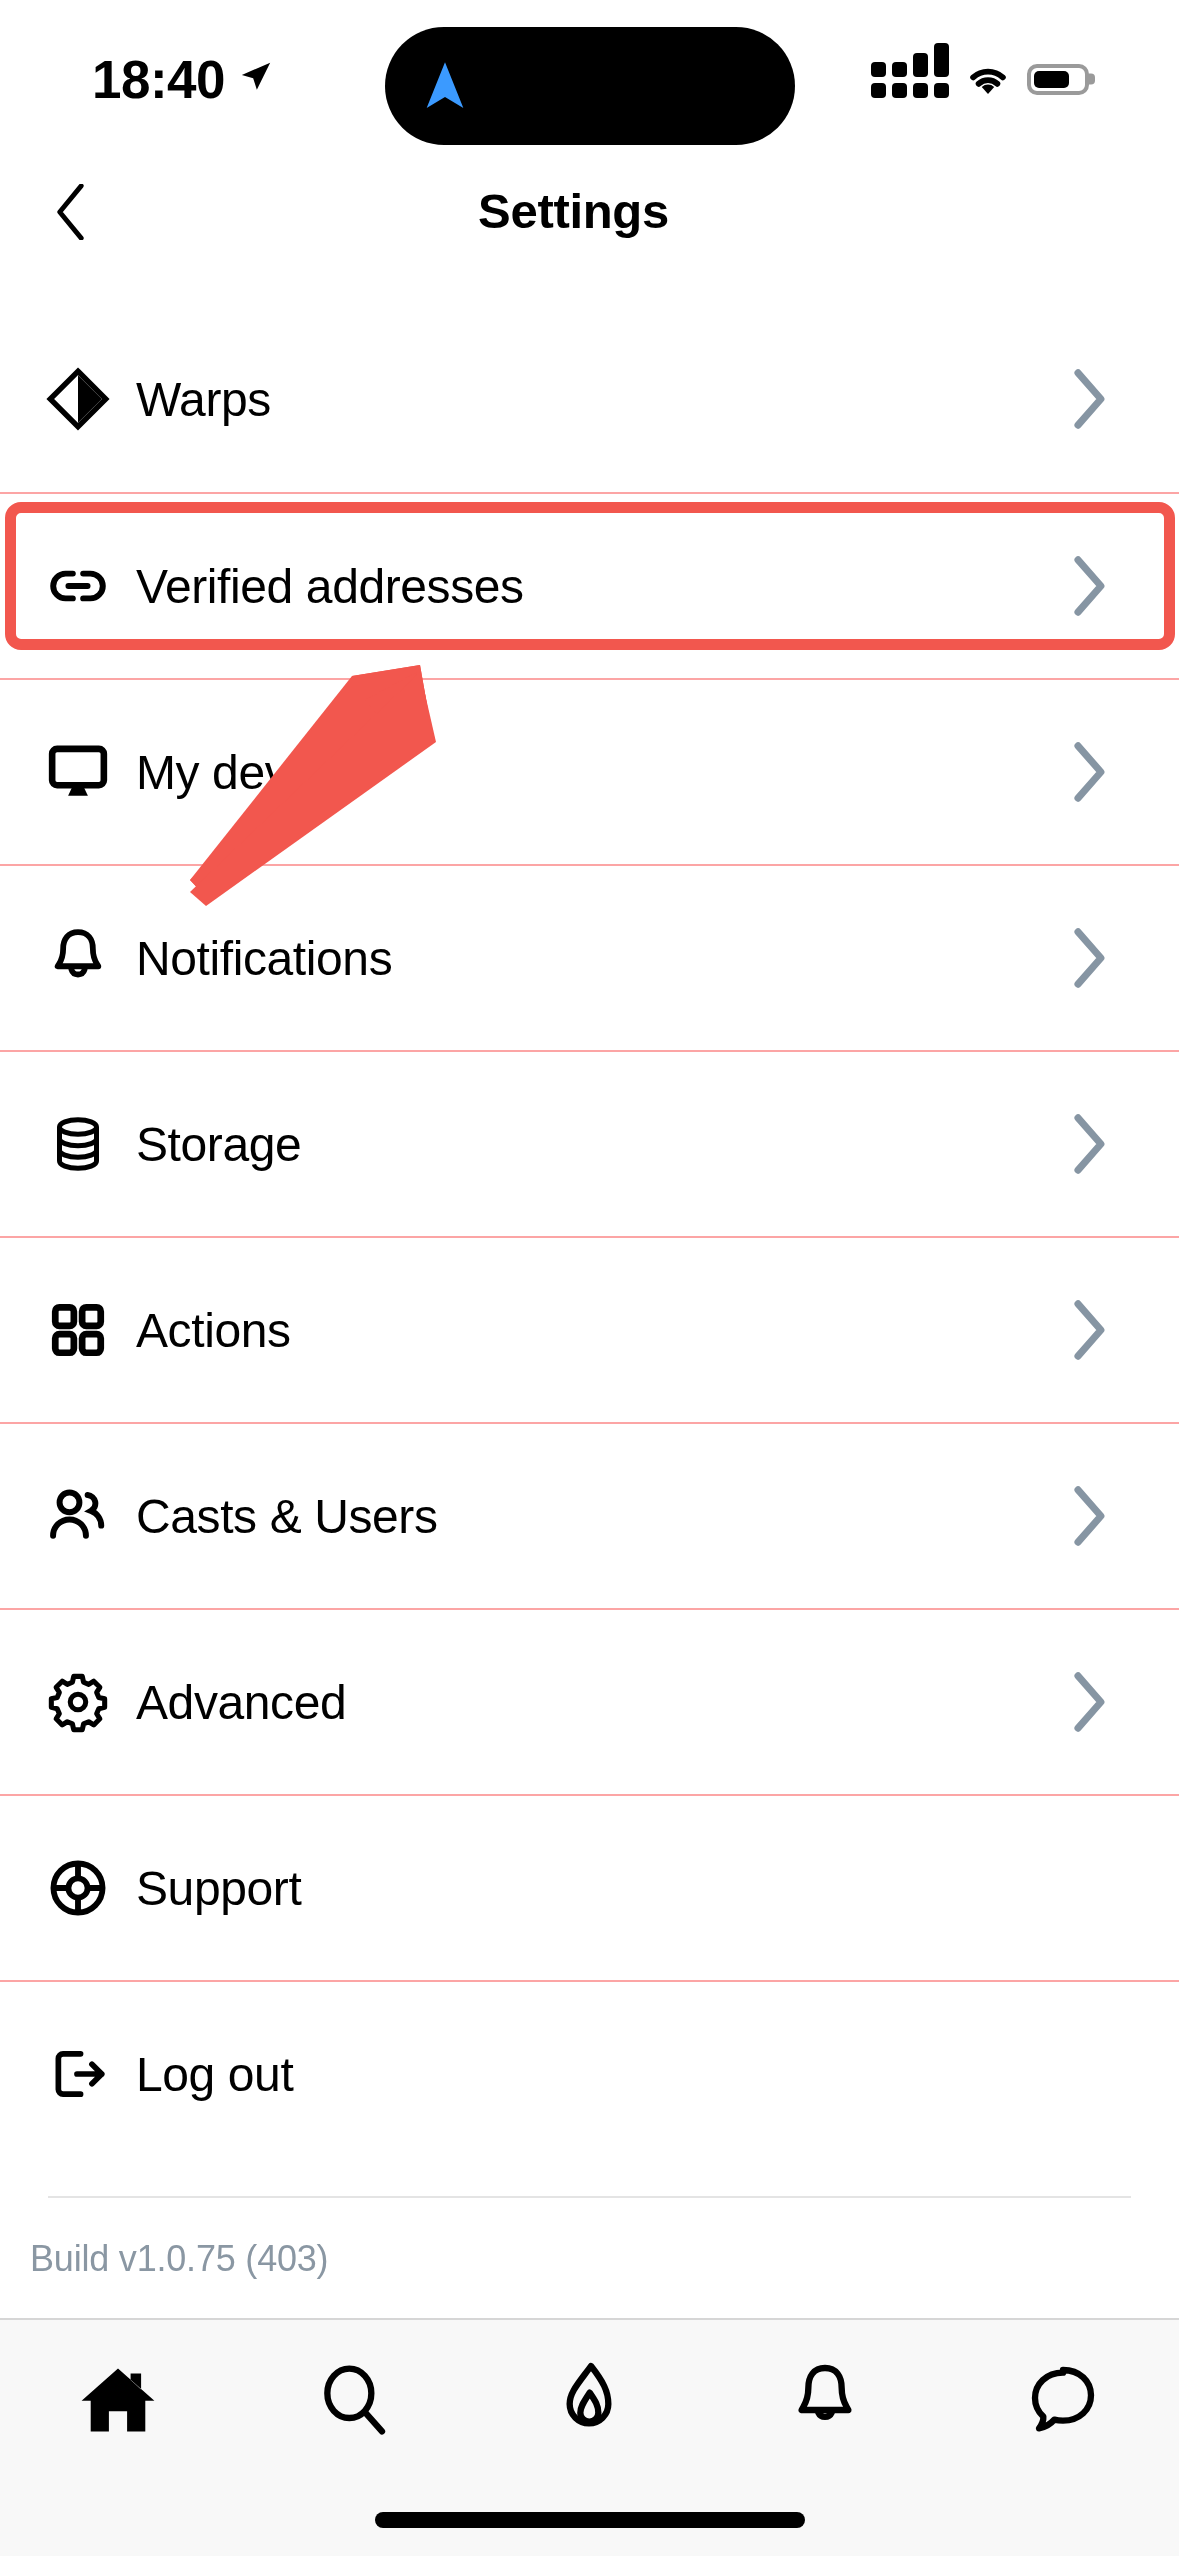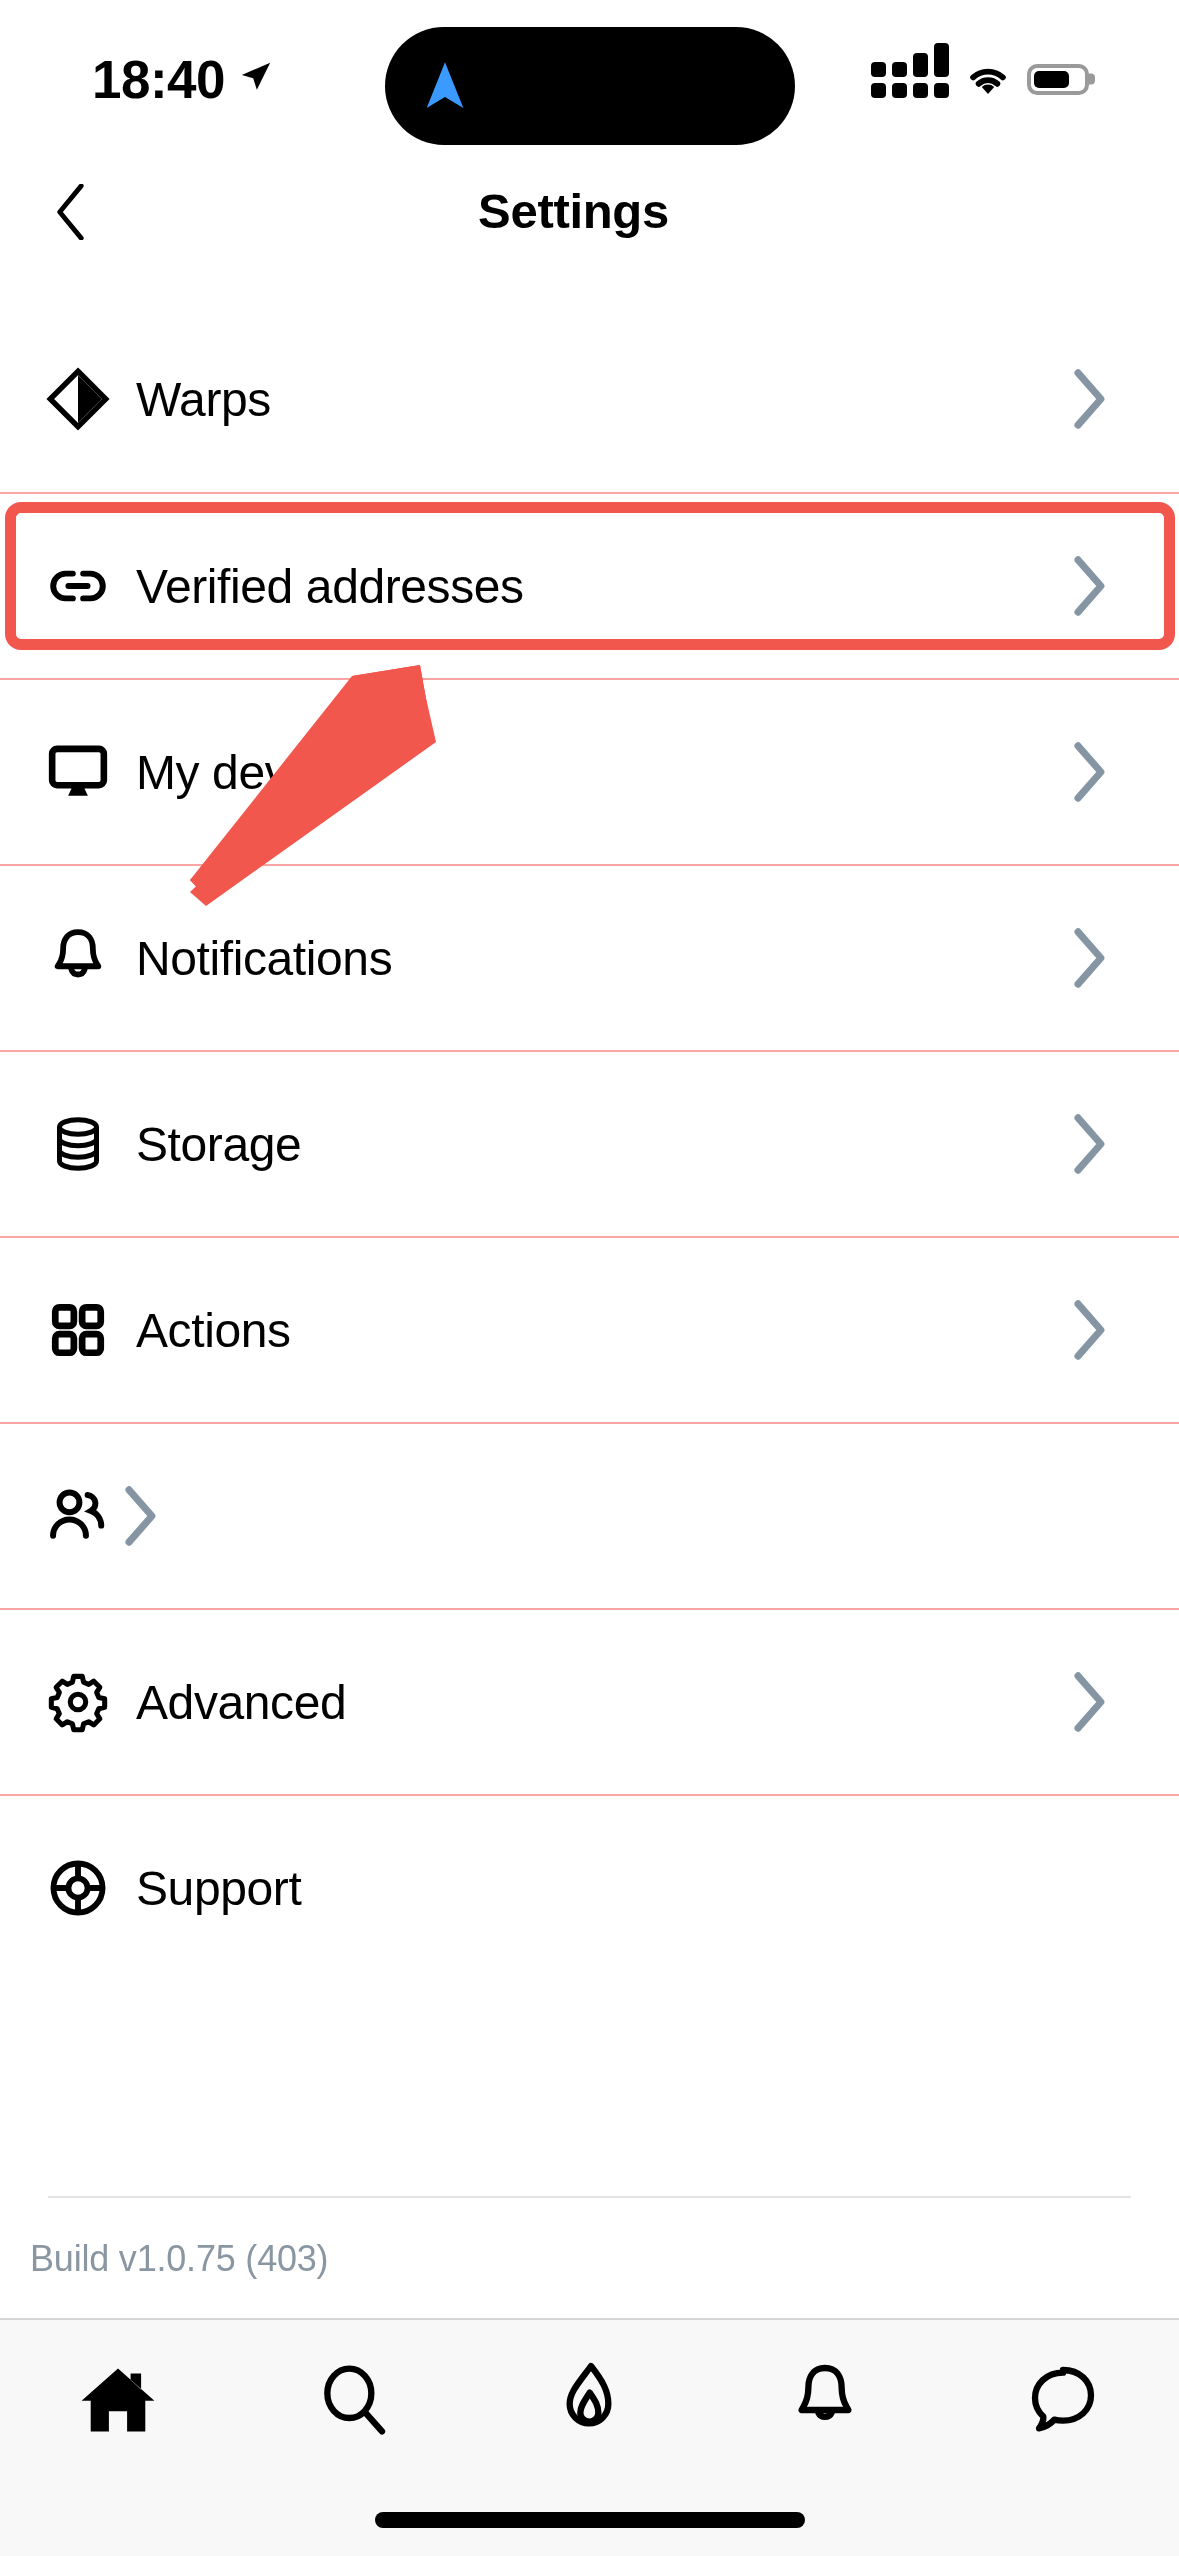--- a/index.html
+++ b/index.html
@@ -284,20 +284,21 @@
     </div>
 
     <div class="row">
       <div class="row-icon">
         <svg width="68" height="68" viewBox="0 0 24 24">
           <circle cx="9" cy="7.2" r="3.5" stroke="#000" stroke-width="2.1" fill="none"></circle>
           <path d="M3.2 19 a5.8 5.8 0 0 1 11.6 0" stroke="#000" stroke-width="2.1" fill="none" stroke-linecap="round"></path>
           <path d="M15.4 4.6 a3 3 0 0 1 1.2 5.6 a5.6 5.6 0 0 1 3.6 5.2" stroke="#000" stroke-width="2.1" fill="none" stroke-linecap="round"></path>
         </svg>
       </div>
+      <div class="row-label">Casts &amp; Users</div>
       <svg class="row-chevron" viewBox="0 0 12 22">
         <path d="M1.6 1.4 L10 11 L1.6 20.6" stroke="#8695a3" stroke-width="2.6" fill="none" stroke-linecap="round" stroke-linejoin="round"></path>
       </svg>
     </div>
 
     <div class="row">
       <div class="row-icon">
         <svg width="64" height="64" viewBox="0 0 24 24">
           <path d="M12 2.4 l1.6 0 0.5 2.2 1.9 0.8 1.9-1.2 2.3 2.3 -1.2 1.9 0.8 1.9 2.2 0.5 0 3.2 -2.2 0.5 -0.8 1.9 1.2 1.9 -2.3 2.3 -1.9-1.2 -1.9 0.8 -0.5 2.2 -3.2 0 -0.5-2.2 -1.9-0.8 -1.9 1.2 -2.3-2.3 1.2-1.9 -0.8-1.9 -2.2-0.5 0-3.2 2.2-0.5 0.8-1.9 -1.2-1.9 2.3-2.3 1.9 1.2 1.9-0.8 0.5-2.2 Z" stroke="#000" stroke-width="1.9" fill="none" stroke-linejoin="round"></path>
           <circle cx="12" cy="12" r="2.9" stroke="#000" stroke-width="1.9" fill="none"></circle>
@@ -316,20 +317,32 @@
           <circle cx="12" cy="12" r="3.6" stroke="#000" stroke-width="2.2" fill="none"></circle>
           <path d="M12 2.8 V8.4 M12 15.6 V21.2 M2.8 12 H8.4 M15.6 12 H21.2" stroke="#000" stroke-width="2.2" stroke-linecap="butt"></path>
         </svg>
       </div>
       <div class="row-label">Support</div>
       <svg class="row-chevron hidden" viewBox="0 0 12 22">
         <path d="M1.6 1.4 L10 11 L1.6 20.6" stroke="#8695a3" stroke-width="2.6" fill="none"></path>
       </svg>
     </div>
 
+    <div class="row">
+      <div class="row-icon">
+        <svg width="62" height="62" viewBox="0 0 24 24">
+          <path d="M13 4.2 H6.2 a1.8 1.8 0 0 0-1.8 1.8 v12 a1.8 1.8 0 0 0 1.8 1.8 H13" stroke="#000" stroke-width="2.2" fill="none" stroke-linecap="round" stroke-linejoin="round"></path>
+          <path d="M11.6 12 H21.2 M17.4 8.2 L21.2 12 L17.4 15.8" stroke="#000" stroke-width="2.2" fill="none" stroke-linecap="round" stroke-linejoin="round"></path>
+        </svg>
+      </div>
+      <div class="row-label">Log out</div>
+      <svg class="row-chevron hidden" viewBox="0 0 12 22">
+        <path d="M1.6 1.4 L10 11 L1.6 20.6" stroke="#8695a3" stroke-width="2.6" fill="none"></path>
+      </svg>
+    </div>
 
   </div>
 
   <div class="build-sep"></div>
   <div class="build-text">Build v1.0.75 (403)</div>
 
   <div class="tabbar">
 
     <div class="tab">
       <svg width="84" height="84" viewBox="0 0 24 24">

